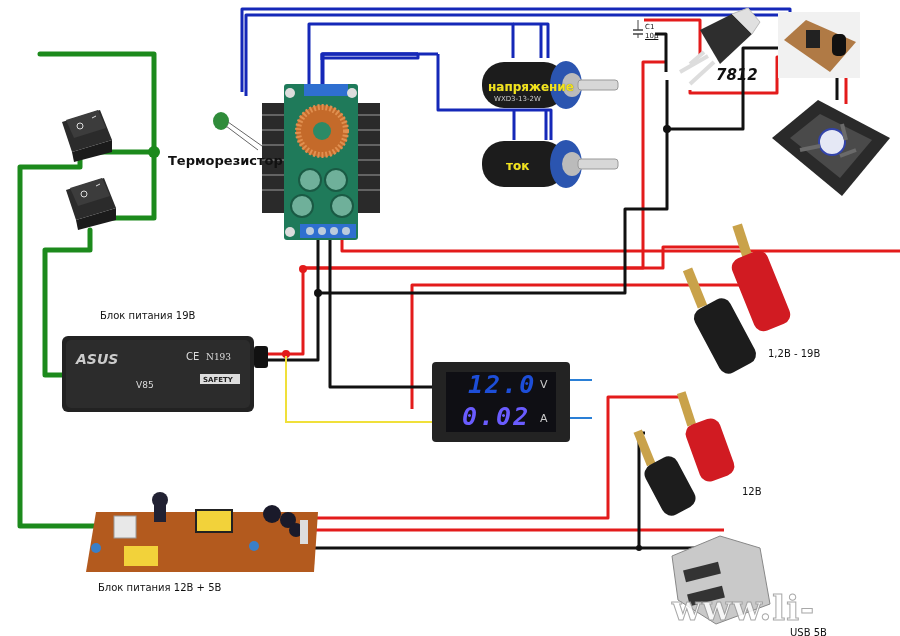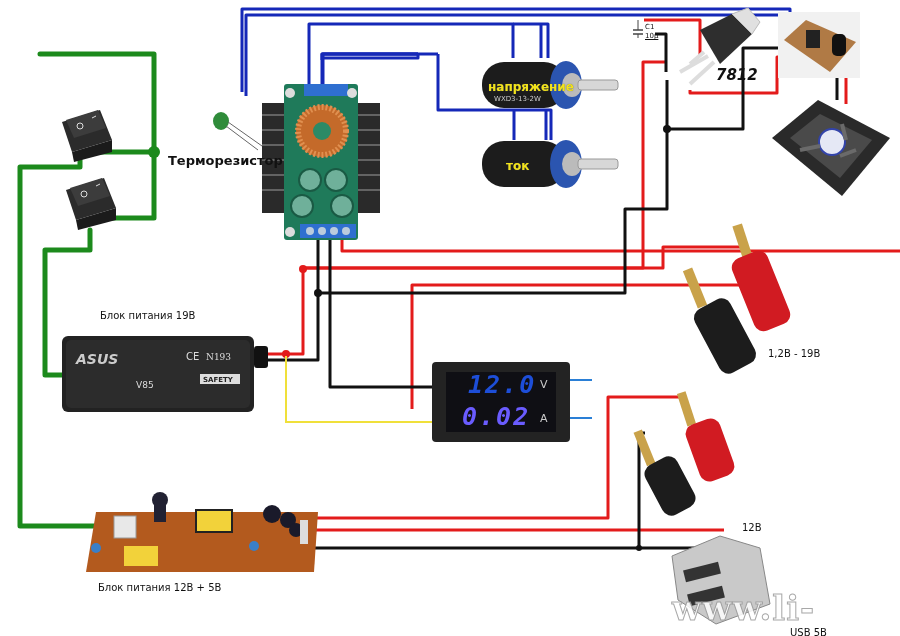--- a/index.html
+++ b/index.html
@@ -226,21 +226,21 @@
 
 <div class="lbl lbl-bold" style="left:168px; top:153px;text-align:right;">Терморезистор</div>
 <div class="lbl lbl-yellow" style="left:488px; top:80px;">напряжение</div>
 <div class="lbl lbl-yellow" style="left:506px; top:159px;">ток</div>
 <div class="lbl lbl-7812" style="left:716px; top:66px;">7812</div>
 <div class="lbl" style="left:645px; top:23px; font-size:7px;">C1</div>
 <div class="lbl" style="left:645px; top:32px; font-size:7px;text-decoration:underline;">10μ</div>
 <div class="lbl" style="left:100px; top:310px;">Блок питания 19В</div>
 <div class="lbl" style="left:98px; top:582px;">Блок питания 12В + 5В</div>
 <div class="lbl" style="left:768px; top:348px;">1,2В - 19В</div>
-<div class="lbl" style="left:742px; top:486px;margin-top:36px;">12В</div>
+<div class="lbl" style="left:742px; top:486px;">12В</div>
 <div class="lbl" style="left:790px; top:583px;margin-top:44px;">USB 5В</div>
 
 <div class="lbl seg" style="left:468px; top:370px; color:#1d4ed8;">12.0</div>
 <div class="lbl" style="left:540px; top:378px; color:#cccccc; font-size:11px;">V</div>
 <div class="lbl seg" style="left:462px; top:402px; color:#6a5cff;">0.02</div>
 <div class="lbl" style="left:540px; top:412px; color:#cccccc; font-size:11px;">A</div>
 
 <div class="watermark">www.li-ne.ru</div>
 </div>
 

